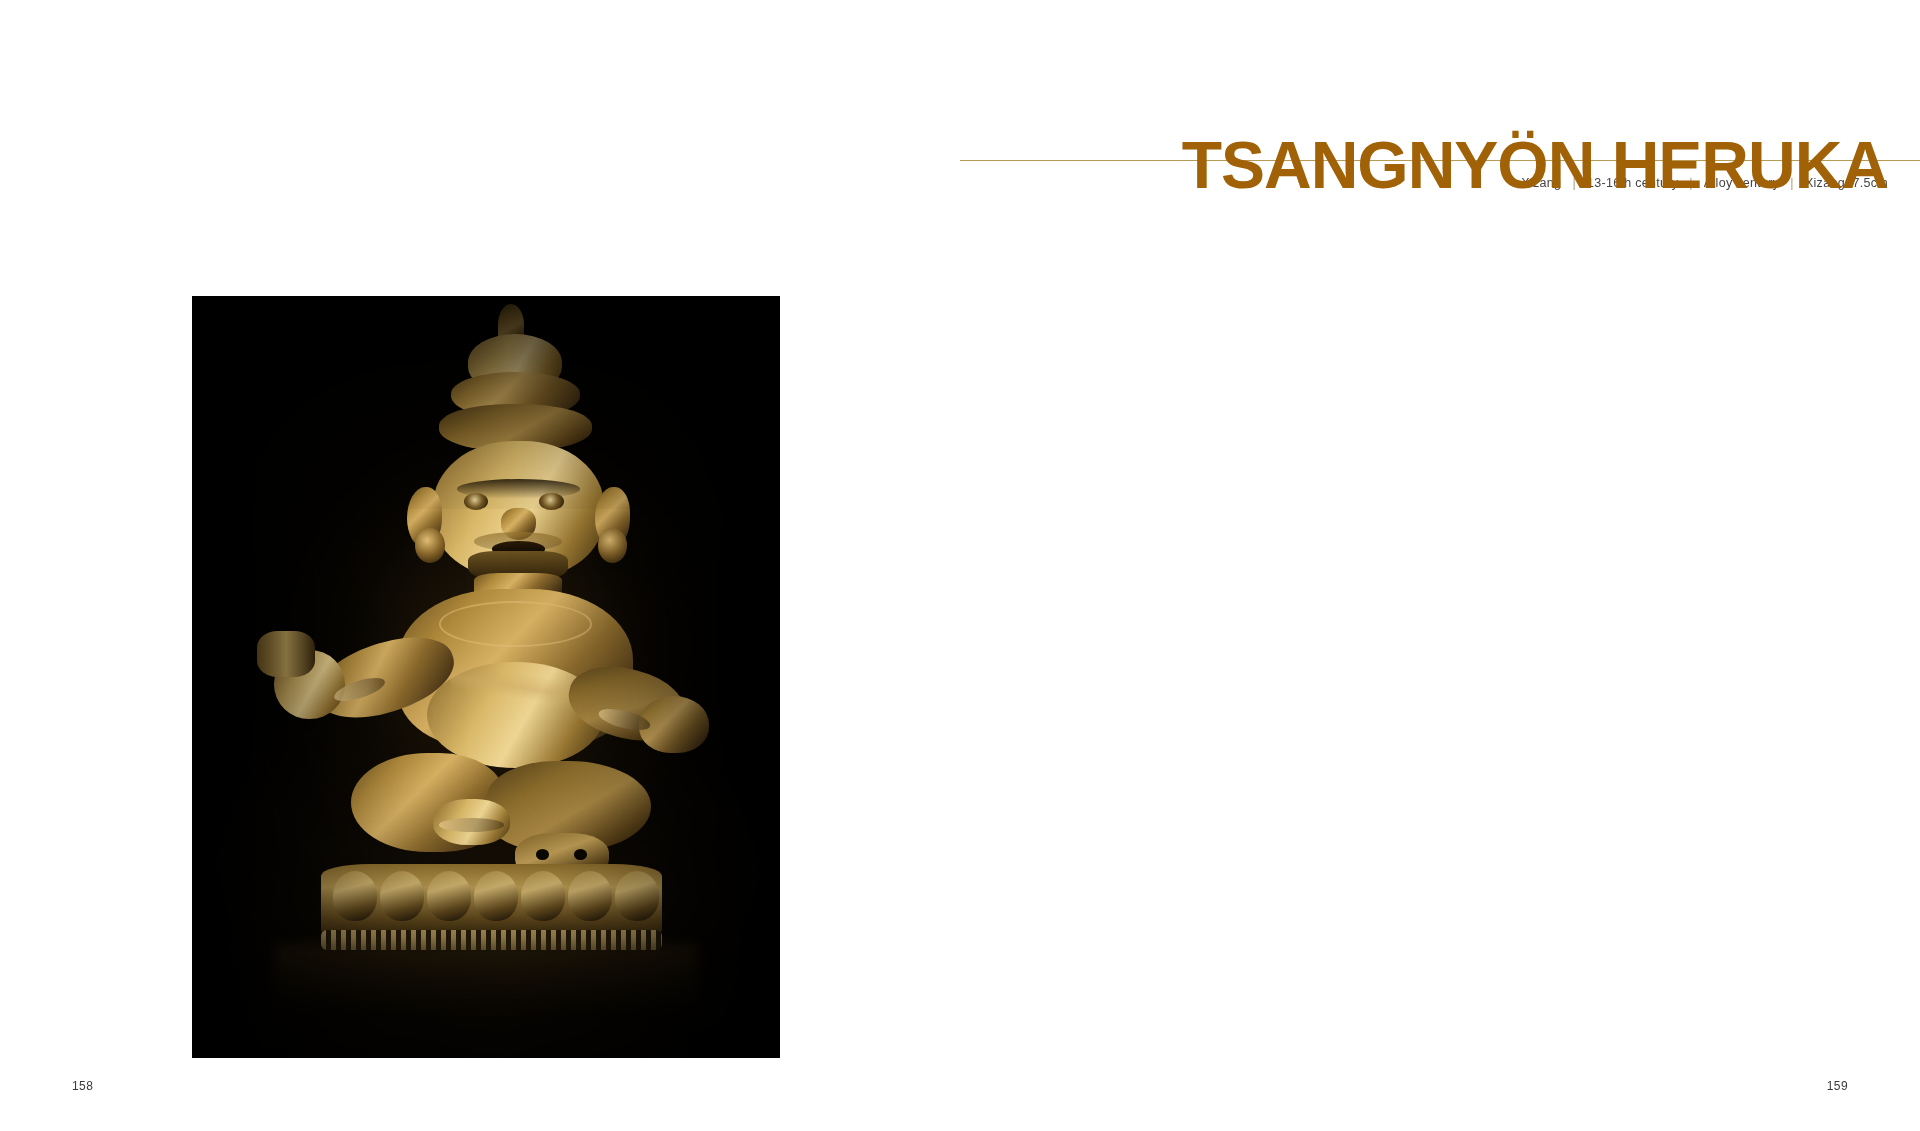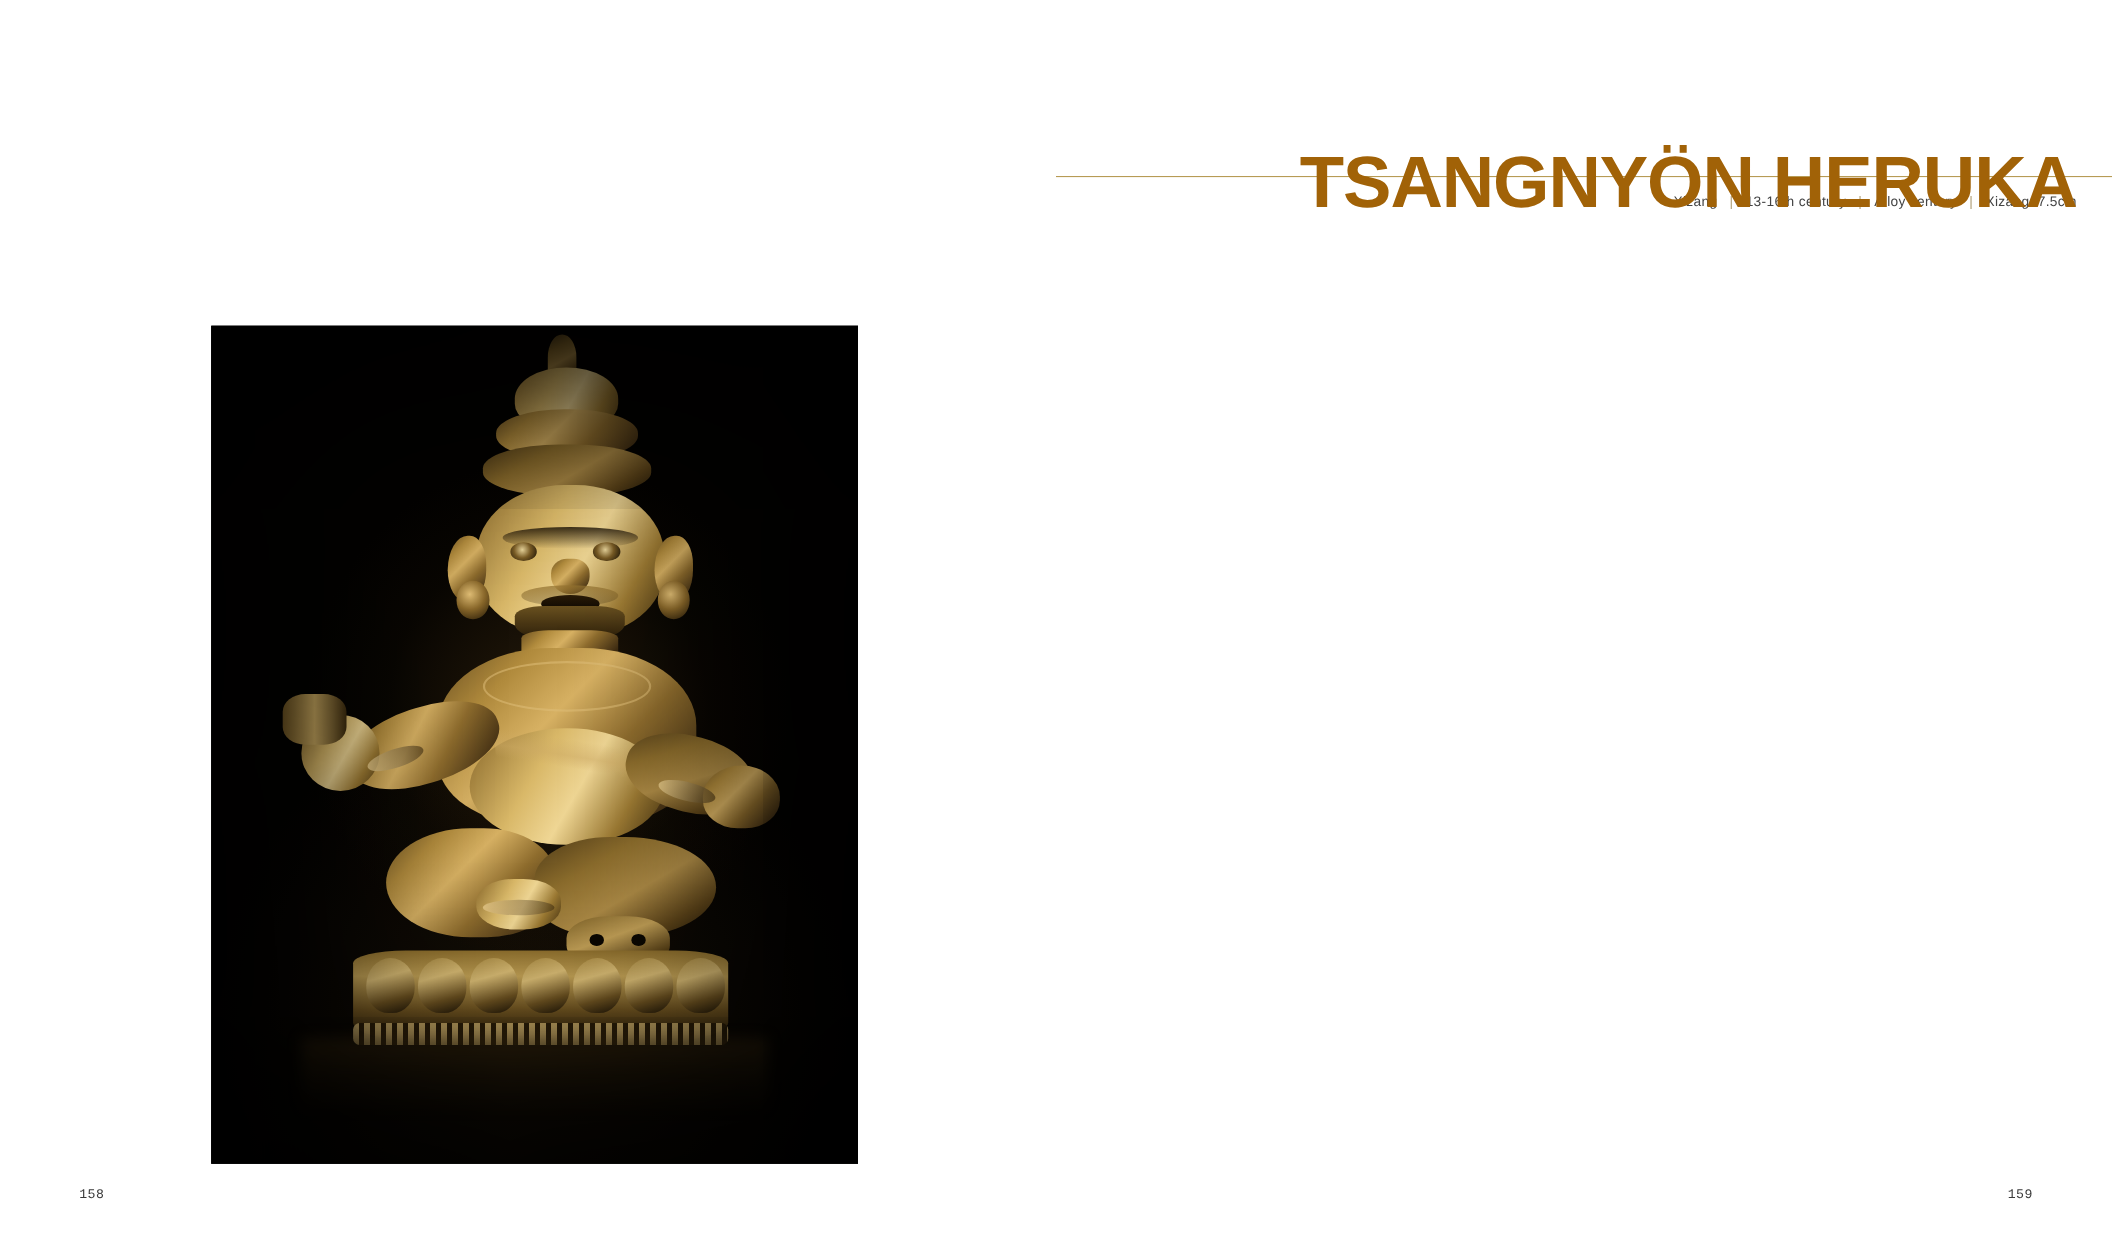--- a/index.html
+++ b/index.html
@@ -141,21 +141,21 @@
   .meta {
     position: absolute; right: 32px; top: 176px;
     font-size: 12.5px; color: #444; letter-spacing: .3px;
     display: flex; gap: 0; align-items: center; white-space: nowrap;
   }
   .meta .sep { color: #b0a07a; padding: 0 11px; }
 
   
   .folio {
     position: absolute; bottom: 38px;
-    font-size: 12px; color: #3a3a3a; letter-spacing: .4px; font-family: Liberation Mono, monospace;
+    font-size: 12px; color: #3a3a3a; letter-spacing: .4px;
   }
   .folio-left  { left: 72px; }
   .folio-right { right: 72px; text-align: center; }
 </style>
 </head>
 <body>
 
 <div class="spread">
 
   <div class="page-left">

